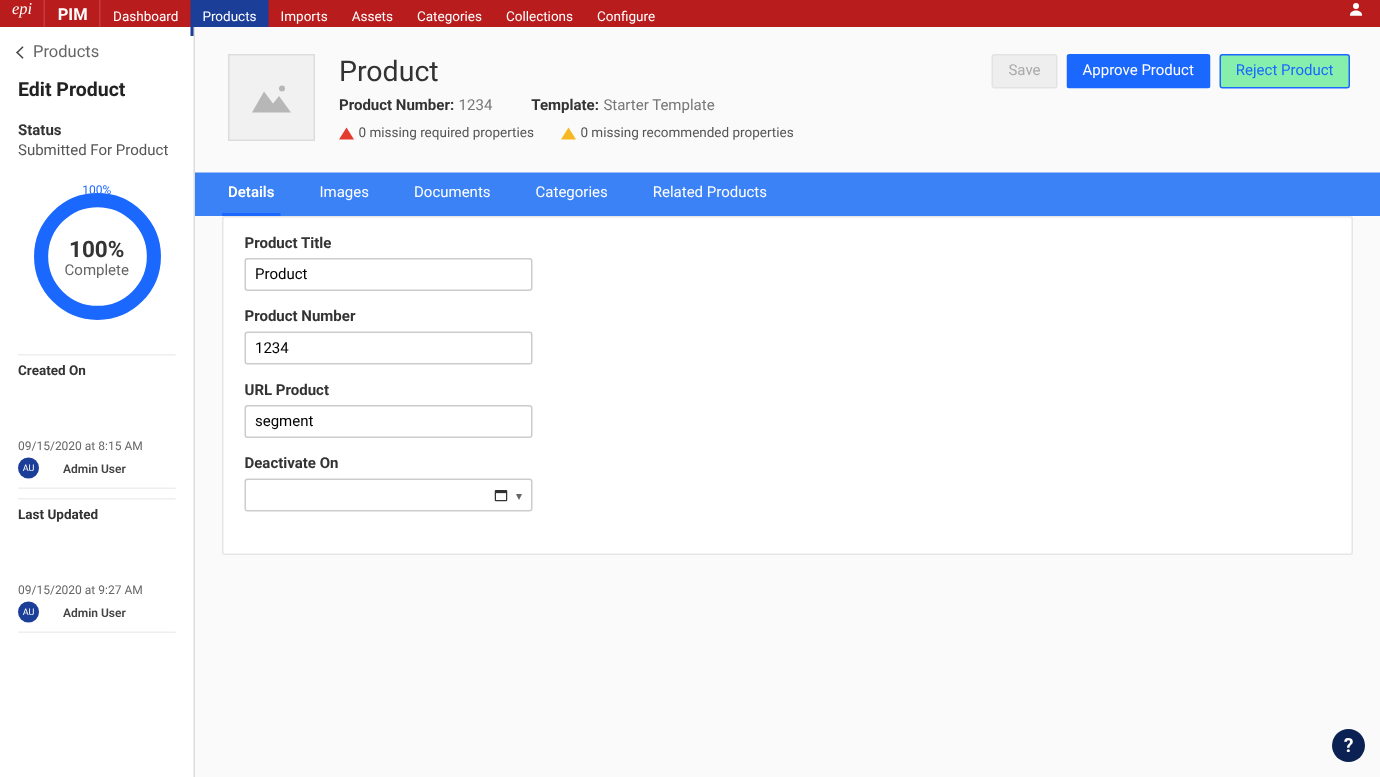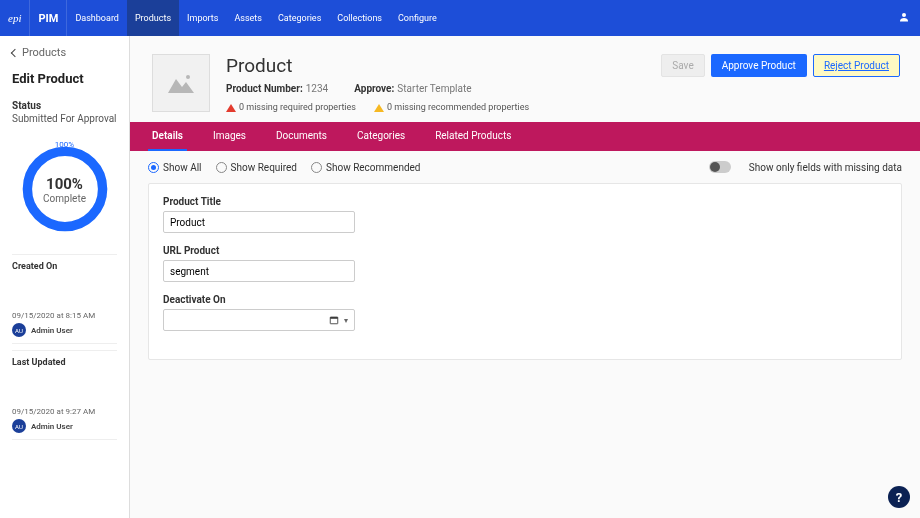--- a/index.html
+++ b/index.html
@@ -1,18 +1,18 @@
 <!DOCTYPE html>
 <html><head>
 <meta charset="utf-8">
 <style>
 * { margin: 0; padding: 0; box-sizing: border-box; font-family: -apple-system, BlinkMacSystemFont, "Segoe UI", Roboto, Arial, sans-serif; }
 body { width: 920px; height: 518px; overflow: hidden; background: #fff; font-size: 11px; color: #333; position: relative; }
 
-.topnav { height: 36px; background: #1d4ed8; display: flex; align-items: center; color: #fff; }
+.topnav { height: 18px; background: #b91c1c; display: flex; color: #fff; }
 .topnav .brand-epi { font-family: Georgia, serif; font-style: italic; font-size: 11px; padding: 0 8px; }
 .topnav .brand-pim { font-weight: 700; font-size: 11px; padding: 0 8px; border-left: 1px solid rgba(255,255,255,0.15); border-right: 1px solid rgba(255,255,255,0.15); height: 100%; display: flex; align-items: center; }
 .topnav .nav-item { font-size: 9px; padding: 12px 8px; height: 100%; display: flex; align-items: center; cursor: pointer; }
 .topnav .nav-item.active { background: #1b3f99; }
 .topnav .spacer { flex: 1; }
 .topnav .user-icon { padding: 0 10px; }
 
 .layout { display: flex; height: calc(100% - 18px); }
 .sidebar { width: 130px; border-right: 1px solid #ddd; padding: 10px 12px; }
 .back-row { display: flex; align-items: center; color: #666; font-size: 11px; margin-bottom: 12px; cursor: pointer; gap: 4px; }
@@ -24,44 +24,44 @@
 .ring { width: 94px; height: 94px; position: relative; }
 .ring svg { width: 94px; height: 94px; transform: rotate(-90deg); }
 .ring-text { position: absolute; top: 0; left: 0; width: 100%; height: 100%; display: flex; flex-direction: column; align-items: center; justify-content: center; }
 .ring-text .pct { font-size: 15px; font-weight: 700; }
 .ring-text .cpl { font-size: 10px; color: #666; }
 .ring-badge { position: absolute; top: -2px; left: 50%; transform: translateX(-50%); font-size: 8px; color: #1b68ff; }
 
 .meta-block { border-top: 1px solid #eee; border-bottom: 1px solid #eee; padding: 6px 0; margin-bottom: 6px; }
 .meta-title { font-size: 9px; font-weight: 700; }
 .meta-date { font-size: 8px; color: #666; margin-bottom: 3px; margin-top: 40px; }
-.meta-user { display: flex; align-items: center; gap: 5px; }
+.meta-user { display: flex; align-items: center; gap: 16px; }
 .avatar { width: 14px; height: 14px; border-radius: 50%; background: #1b3f99; color:#fff; font-size: 6px; display:flex; align-items:center; justify-content:center; }
 .meta-user span { font-size: 8px; font-weight: 600; color:#444; }
 
 .main { flex: 1; background: #fafafa; overflow: auto; }
 .product-header { display: flex; align-items: flex-start; padding: 18px 20px 10px 22px; gap: 16px; }
 .ph-image { width: 58px; height: 58px; border: 1px solid #ddd; background: #f1f1f1; display:flex; align-items:center; justify-content:center; }
 .ph-info { flex: 1; }
 .ph-title { font-size: 19px; font-weight: 400; color: #333; margin-bottom: 6px; }
 .ph-row { display: flex; gap: 26px; font-size: 10px; margin-bottom: 8px; color:#333; }
 .ph-row b { font-weight: 700; margin-right: 3px; }
 .ph-row .val { color: #777; }
 .ph-warn-row { display: flex; gap: 18px; font-size: 9px; color:#555; align-items:center; }
 .tri { width: 0; height: 0; border-left: 5px solid transparent; border-right: 5px solid transparent; display:inline-block; margin-right:3px; vertical-align:middle; }
 .tri.red { border-bottom: 8px solid #e33b2e; }
 .tri.yel { border-bottom: 8px solid #f6b822; }
 
 .ph-actions { display:flex; gap: 6px; align-items:flex-start; }
 .btn { font-size: 10px; padding: 5px 10px; border-radius: 2px; cursor: pointer; border: 1px solid transparent; }
 .btn-save { background:#eee; color:#aaa; border-color:#e3e3e3; cursor:default; }
 .btn-approve { background:#1b68ff; color:#fff; }
-.btn-reject { background:#fef9c3; color:#1b68ff; border-color:#1b68ff;text-decoration:underline; }
-
-.tabs { background:#be185d; display:flex; padding: 0 18px; gap: 22px; }
+.btn-reject { background:#86efac; color:#1b68ff; border-color:#1b68ff; }
+
+.tabs { background:#3b82f6; display:flex; padding: 0 18px; gap: 22px; margin-top: 11px; }
 .tab { color:#fff; font-size:10px; padding: 8px 4px; cursor:pointer; border-bottom: 2px solid transparent; }
 .tab.active { border-bottom-color:#1b68ff; font-weight:600; }
 
 .filter-row { display:flex; align-items:center; padding: 10px 18px; gap: 14px; font-size:10px; }
 .radio-grp { display:flex; align-items:center; gap: 4px; cursor:pointer; }
 .radio-outer { width:11px; height:11px; border-radius:50%; border:1.5px solid #888; display:flex; align-items:center; justify-content:center; }
 .radio-grp.active .radio-outer { border-color:#1b68ff; }
 .radio-inner { width:5px; height:5px; border-radius:50%; background:#1b68ff; display:none; }
 .radio-grp.active .radio-inner { display:block; }
 .filter-spacer { flex:1; }
@@ -103,21 +103,21 @@
 </div>
 
 <div class="layout">
   <div class="sidebar">
     <div class="back-row">
       <span class="chev chev-left"></span>
       <span>Products</span>
     </div>
     <div class="edit-title">Edit Product</div>
     <div class="status-label">Status</div>
-    <div class="status-value">Submitted For Approval</div>
+    <div class="status-value">Submitted For Product</div>
 
     <div class="ring-wrap">
       <div class="ring">
         <span class="ring-badge">100%</span>
         <svg viewBox="0 0 100 100">
           <circle cx="50" cy="50" r="40" stroke="#e6effe" stroke-width="10" fill="none"></circle>
           <circle cx="50" cy="50" r="40" stroke="#1b68ff" stroke-width="10" fill="none" stroke-dasharray="251" stroke-dashoffset="0" stroke-linecap="round"></circle>
         </svg>
         <div class="ring-text">
           <div class="pct">100%</div>
@@ -149,21 +149,21 @@
       <div class="ph-image">
         <svg width="30" height="24" viewBox="0 0 30 24">
             <polygon points="2,22 10,8 16,16 20,11 28,22" fill="#b7b7b7"></polygon>
             <circle cx="22" cy="6" r="2" fill="#b7b7b7"></circle>
           </svg>
       </div>
       <div class="ph-info">
         <div class="ph-title">Product</div>
         <div class="ph-row">
           <span><b>Product Number:</b><span class="val">1234</span></span>
-          <span><b>Approve:</b><span class="val">Starter Template</span></span>
+          <span><b>Template:</b><span class="val">Starter Template</span></span>
         </div>
         <div class="ph-warn-row">
           <span><span class="tri red"></span><span>0 missing required properties</span></span>
           <span><span class="tri yel"></span><span>0 missing recommended properties</span></span>
         </div>
       </div>
       <div class="ph-actions">
         <div class="btn btn-save">Save</div>
         <div class="btn btn-approve">Approve Product</div>
         <div class="btn btn-reject">Reject Product</div>
@@ -171,45 +171,30 @@
     </div>
 
     <div class="tabs">
       <div class="tab active">Details</div>
       <div class="tab">Images</div>
       <div class="tab">Documents</div>
       <div class="tab">Categories</div>
       <div class="tab">Related Products</div>
     </div>
 
-    <div class="filter-row">
-      <div class="radio-grp active">
-          <span class="radio-outer">
-            <span class="radio-inner"></span>
-          </span>
-          <span>Show All</span>
-        </div>
-      <div class="radio-grp">
-          <span class="radio-outer"></span>
-          <span>Show Required</span>
-        </div>
-      <div class="radio-grp">
-          <span class="radio-outer"></span>
-          <span>Show Recommended</span>
-        </div>
-      <div class="filter-spacer"></div>
-      <div class="toggle"></div>
-      <span>Show only fields with missing data</span>
-    </div>
 
     <div class="group-panel">
       <div class="group-body">
         <div class="fld">
           <label class="fld-label">Product Title</label>
           <input class="fld-input" value="Product" style="">
+        </div>
+        <div class="fld">
+          <label class="fld-label">Product Number</label>
+          <input class="fld-input" value="1234" style="">
         </div>
         <div class="fld">
           <label class="fld-label">URL Product</label>
           <input class="fld-input" value="segment" style="">
         </div>
         <div class="fld">
           <label class="fld-label">Deactivate On</label>
           <div class="fld-date-wrap">
             <svg width="10" height="10" viewBox="0 0 24 24" fill="#333">
                 <rect x="3" y="5" width="18" height="16" rx="1" fill="none" stroke="#333" stroke-width="2"></rect>

